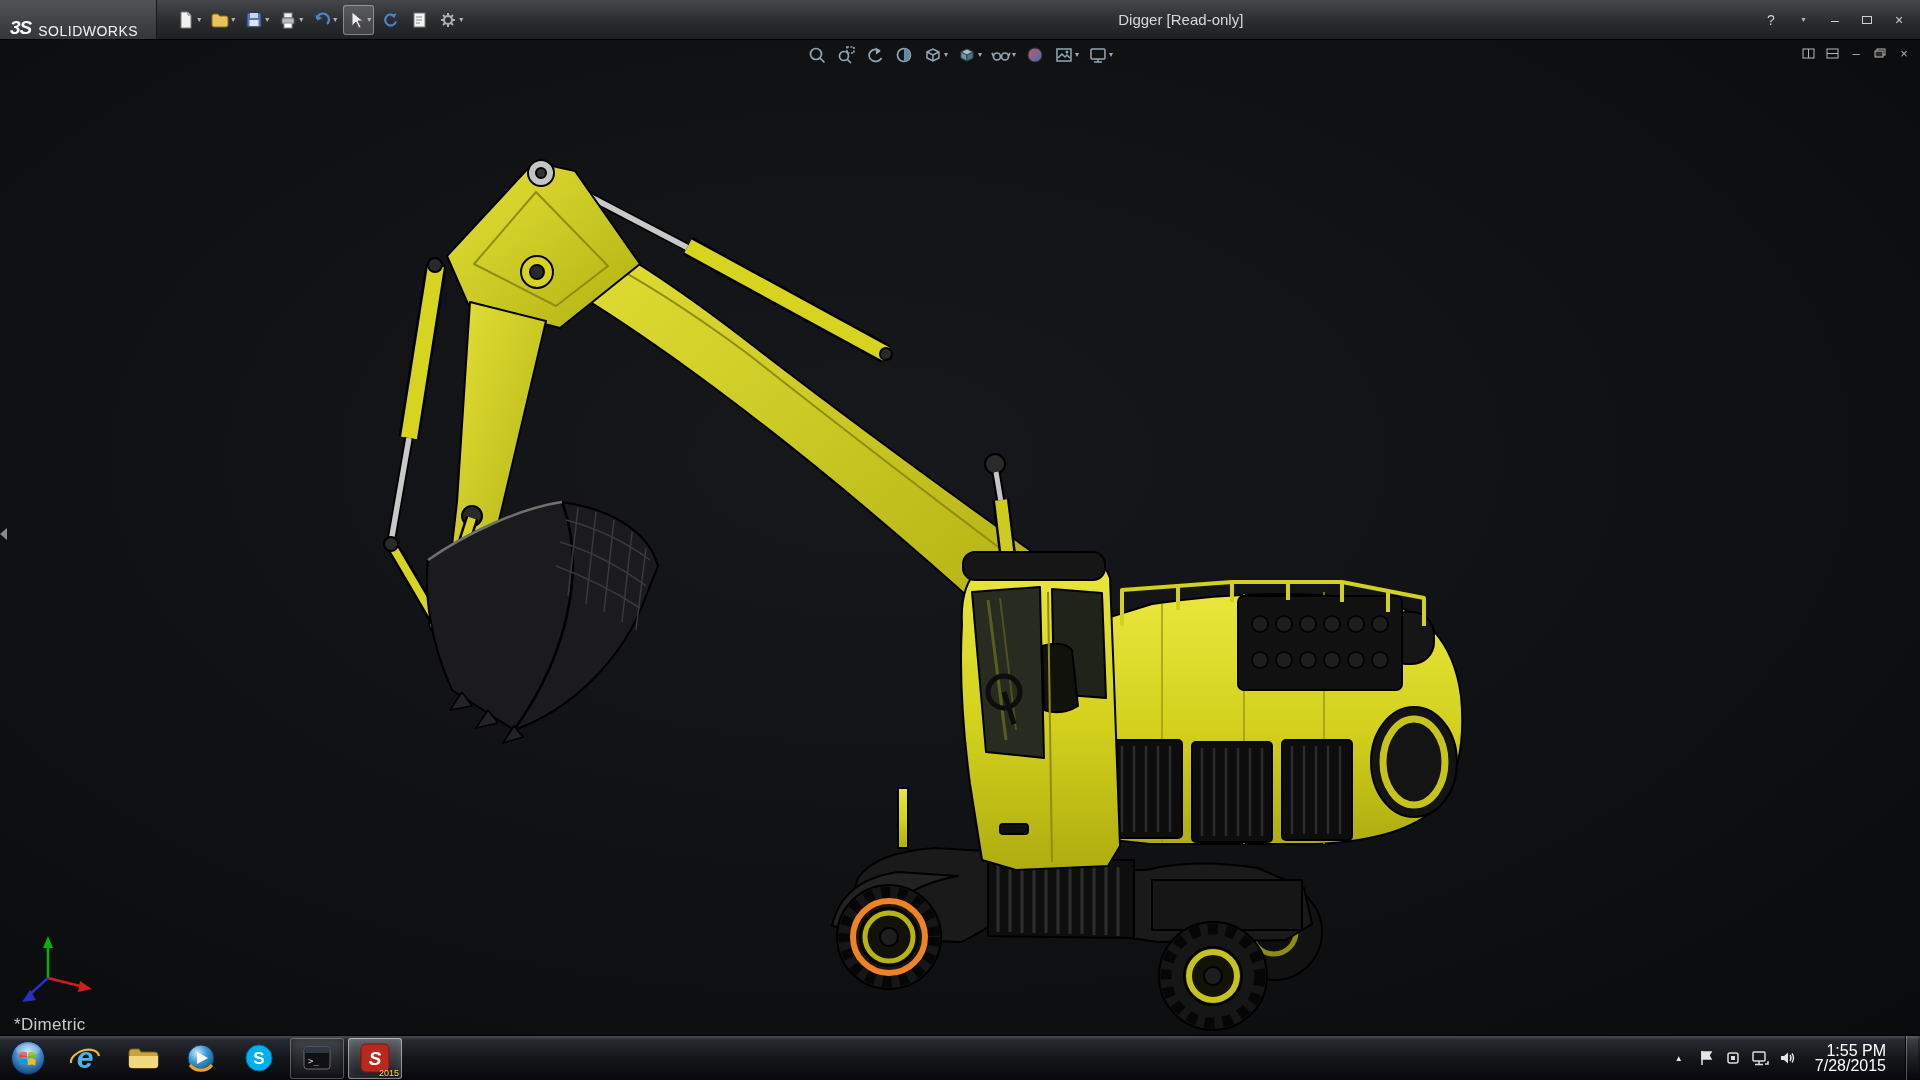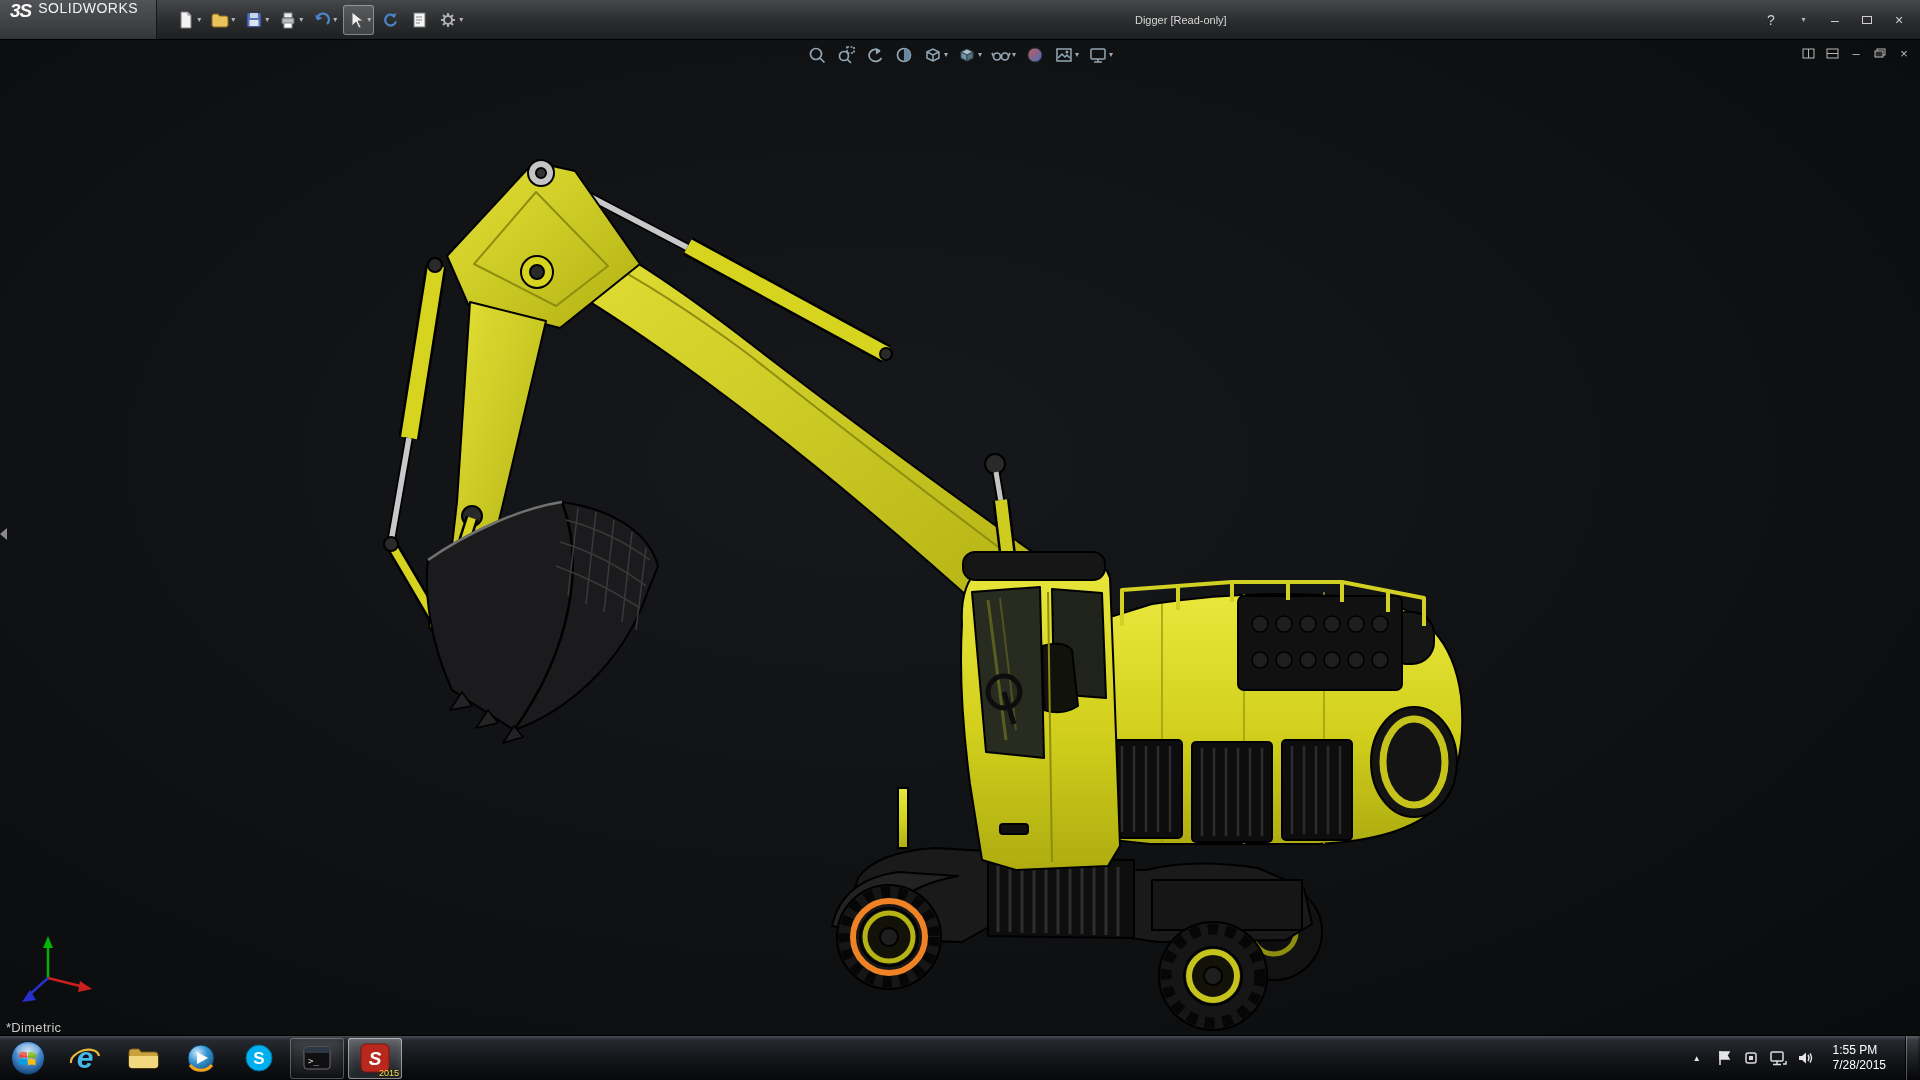--- a/index.html
+++ b/index.html
@@ -2,64 +2,64 @@
 <html><head>
 <meta charset="utf-8">
 <style>
   *{box-sizing:border-box;margin:0;padding:0}
   html,body{width:1920px;height:1080px;overflow:hidden;background:#000;font-family:"Liberation Sans",sans-serif}
 
   
   .titlebar{position:absolute;top:0;left:0;right:0;height:40px;
     background:linear-gradient(#45474a,#2a2c2e 55%,#1d1f21);
     border-bottom:1px solid #000;display:flex;align-items:center;color:#e6e6e6}
-  .brand{display:flex;align-items:flex-start;gap:7px;height:100%;padding:0 18px 0 10px;
+  .brand{display:flex;align-items:flex-end;gap:7px;height:100%;padding:0 18px 0 10px;
     background:linear-gradient(#515356,#333537);border-right:1px solid #161616}
   .brand-mark{font-style:italic;font-weight:bold;font-size:19px;letter-spacing:-1px;color:#fafafa}
   .brand-name{font-weight:normal;font-size:14px;letter-spacing:.5px;color:#f2f2f2}
   .tb-icons{display:flex;align-items:center;gap:3px;padding-left:16px}
   .tb-btn{display:flex;align-items:center;height:30px;padding:0 3px;border-radius:3px}
   .tb-btn.active{background:rgba(255,255,255,.15);box-shadow:inset 0 0 0 1px rgba(255,255,255,.35)}
   .caret{font-size:8px;color:#b4b4b4;margin-left:1px;line-height:1}
-  .win-title{position:absolute;left:61.5%;transform:translateX(-50%);font-size:11px;color:#d8d8d8;white-space:nowrap}
+  .win-title{position:absolute;left:61.5%;transform:translateX(-50%);font-size:15px;color:#d8d8d8;white-space:nowrap}
   .tb-right{margin-left:auto;display:flex;align-items:center;gap:6px;padding-right:8px}
   .wbtn{min-width:26px;height:22px;display:flex;align-items:center;justify-content:center;color:#cfcfcf;font-size:14px}
   .sq{width:10px;height:8px;border:1px solid #cfcfcf;display:inline-block}
 
   
   .viewport{position:absolute;top:40px;left:0;right:0;bottom:45px;
     background:radial-gradient(ellipse at 45% 42%,#17181b 0%,#0e0f11 70%,#0a0b0c 100%);overflow:hidden}
   .model{position:absolute;top:0;left:0}
   .headsup{position:absolute;top:3px;left:50%;transform:translateX(-50%);display:flex;align-items:center;gap:5px}
   .hu-btn{display:flex;align-items:center;height:24px;padding:0 2px;border-radius:3px;opacity:.92}
   .doc-controls{position:absolute;top:4px;right:6px;display:flex;align-items:center;gap:4px}
   .dc-btn{min-width:20px;height:18px;display:flex;align-items:center;justify-content:center;color:#b8b8b8;font-size:13px}
   .fm-arrow{position:absolute;left:0;top:488px;width:0;height:0;border-top:6px solid transparent;
     border-bottom:6px solid transparent;border-right:7px solid #8a8a8a}
-  .orient-label{position:absolute;left:6px;bottom:0;font-size:13px;color:#c9c9c9;letter-spacing:.3px}
+  .orient-label{position:absolute;left:14px;bottom:0;font-size:17px;color:#c9c9c9;letter-spacing:.3px}
 
   
   .taskbar{position:absolute;left:0;right:0;bottom:0;height:45px;border-top:1px solid #000;
     background:linear-gradient(#484c54 0%,#262a30 9%,#15171b 48%,#07080a 100%);
     display:flex;align-items:center;color:#fff}
   .start-orb{width:40px;height:40px;margin:0 8px 0 8px;display:flex;align-items:center;justify-content:center}
   .tb-item{position:relative;width:54px;height:41px;margin:0 2px;border-radius:3px;
     display:flex;align-items:center;justify-content:center}
   .tb-item.open{background:linear-gradient(rgba(255,255,255,.14),rgba(255,255,255,.04));
     box-shadow:inset 0 0 0 1px rgba(255,255,255,.28),inset 0 0 8px rgba(0,0,0,.55)}
   .tb-item.active{background:linear-gradient(rgba(255,255,255,.26),rgba(140,170,200,.10));
     box-shadow:inset 0 0 0 1px rgba(255,255,255,.45),inset 0 0 10px rgba(255,255,255,.15)}
   .ie-wrap{position:relative;width:34px;height:32px;display:flex;align-items:center;justify-content:center}
   .ie-e{font-size:30px;font-style:italic;font-weight:bold;color:#45b6e8;line-height:1;text-shadow:0 1px 2px #000}
   .ie-ring{position:absolute;left:0;top:2px}
   .sw-badge{position:absolute;right:3px;bottom:1px;font-size:9px;font-weight:normal;color:#ffe14a;text-shadow:0 1px 2px #000}
   .tray{margin-left:auto;display:flex;align-items:center;gap:11px;padding-right:2px;height:100%}
   .tray-ic{display:flex;align-items:center;justify-content:center;min-width:16px;height:100%}
   .chev{font-size:8px;color:#eaeaea}
-  .clock{text-align:left;font-size:12px;line-height:15px;padding:0 8px;white-space:nowrap}
+  .clock{text-align:right;font-size:16px;line-height:15px;padding:0 8px;white-space:nowrap}
   .show-desktop{width:13px;height:45px;border-left:1px solid rgba(0,0,0,.9);
     box-shadow:inset 1px 0 0 rgba(255,255,255,.3);
     background:linear-gradient(rgba(255,255,255,.10),rgba(0,0,0,.25))}
   svg{display:block}
 </style>
 </head>
 <body>
 
 <div class="titlebar">
   <div class="brand">

